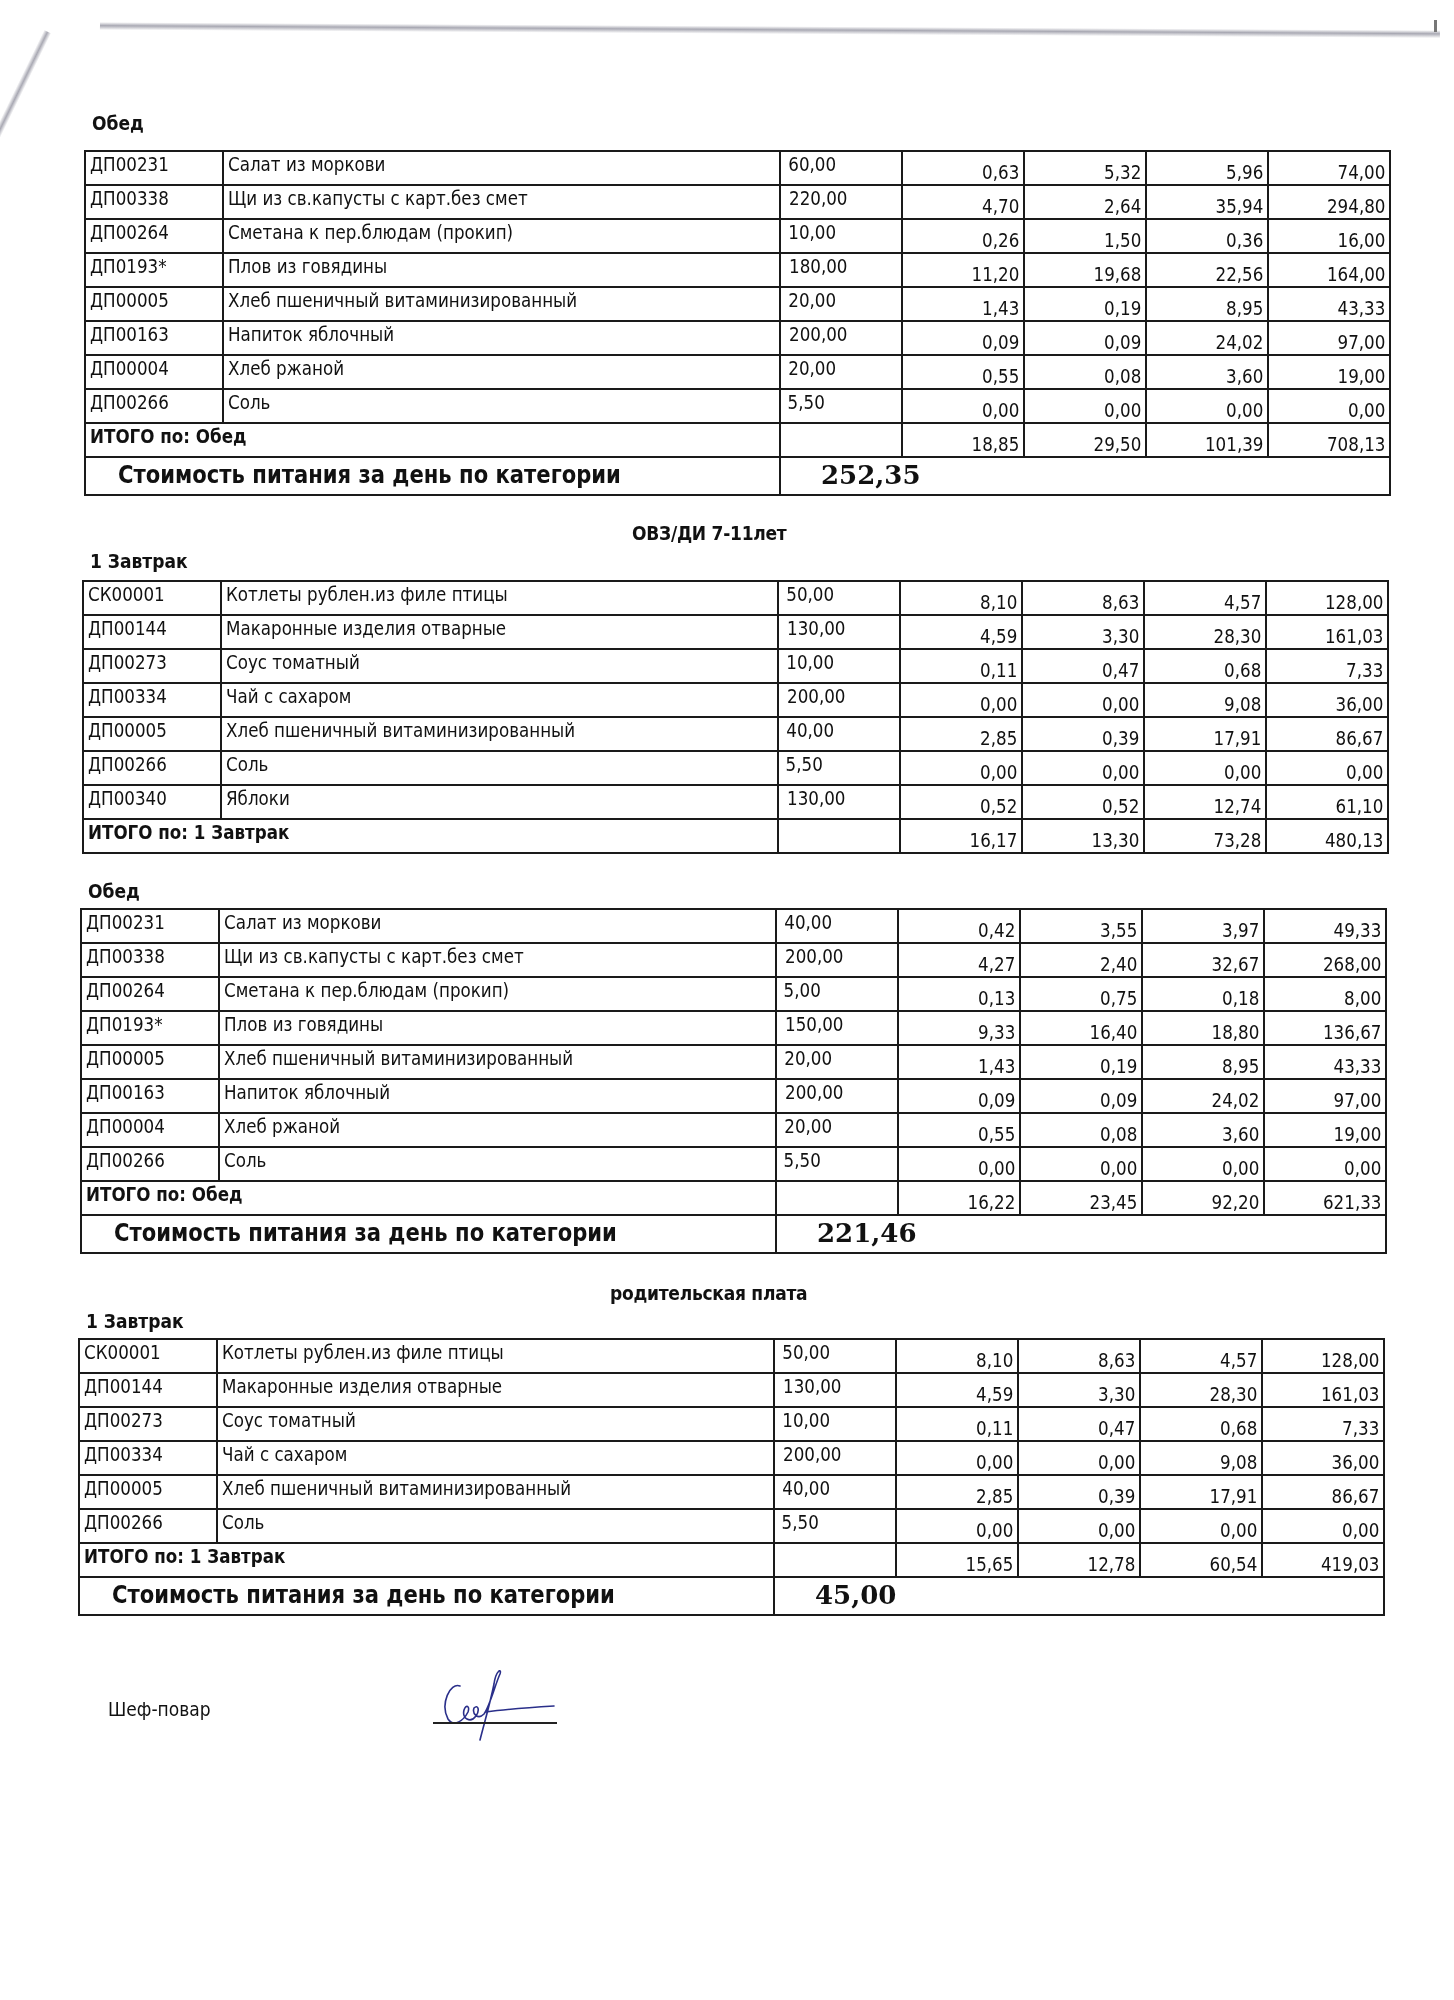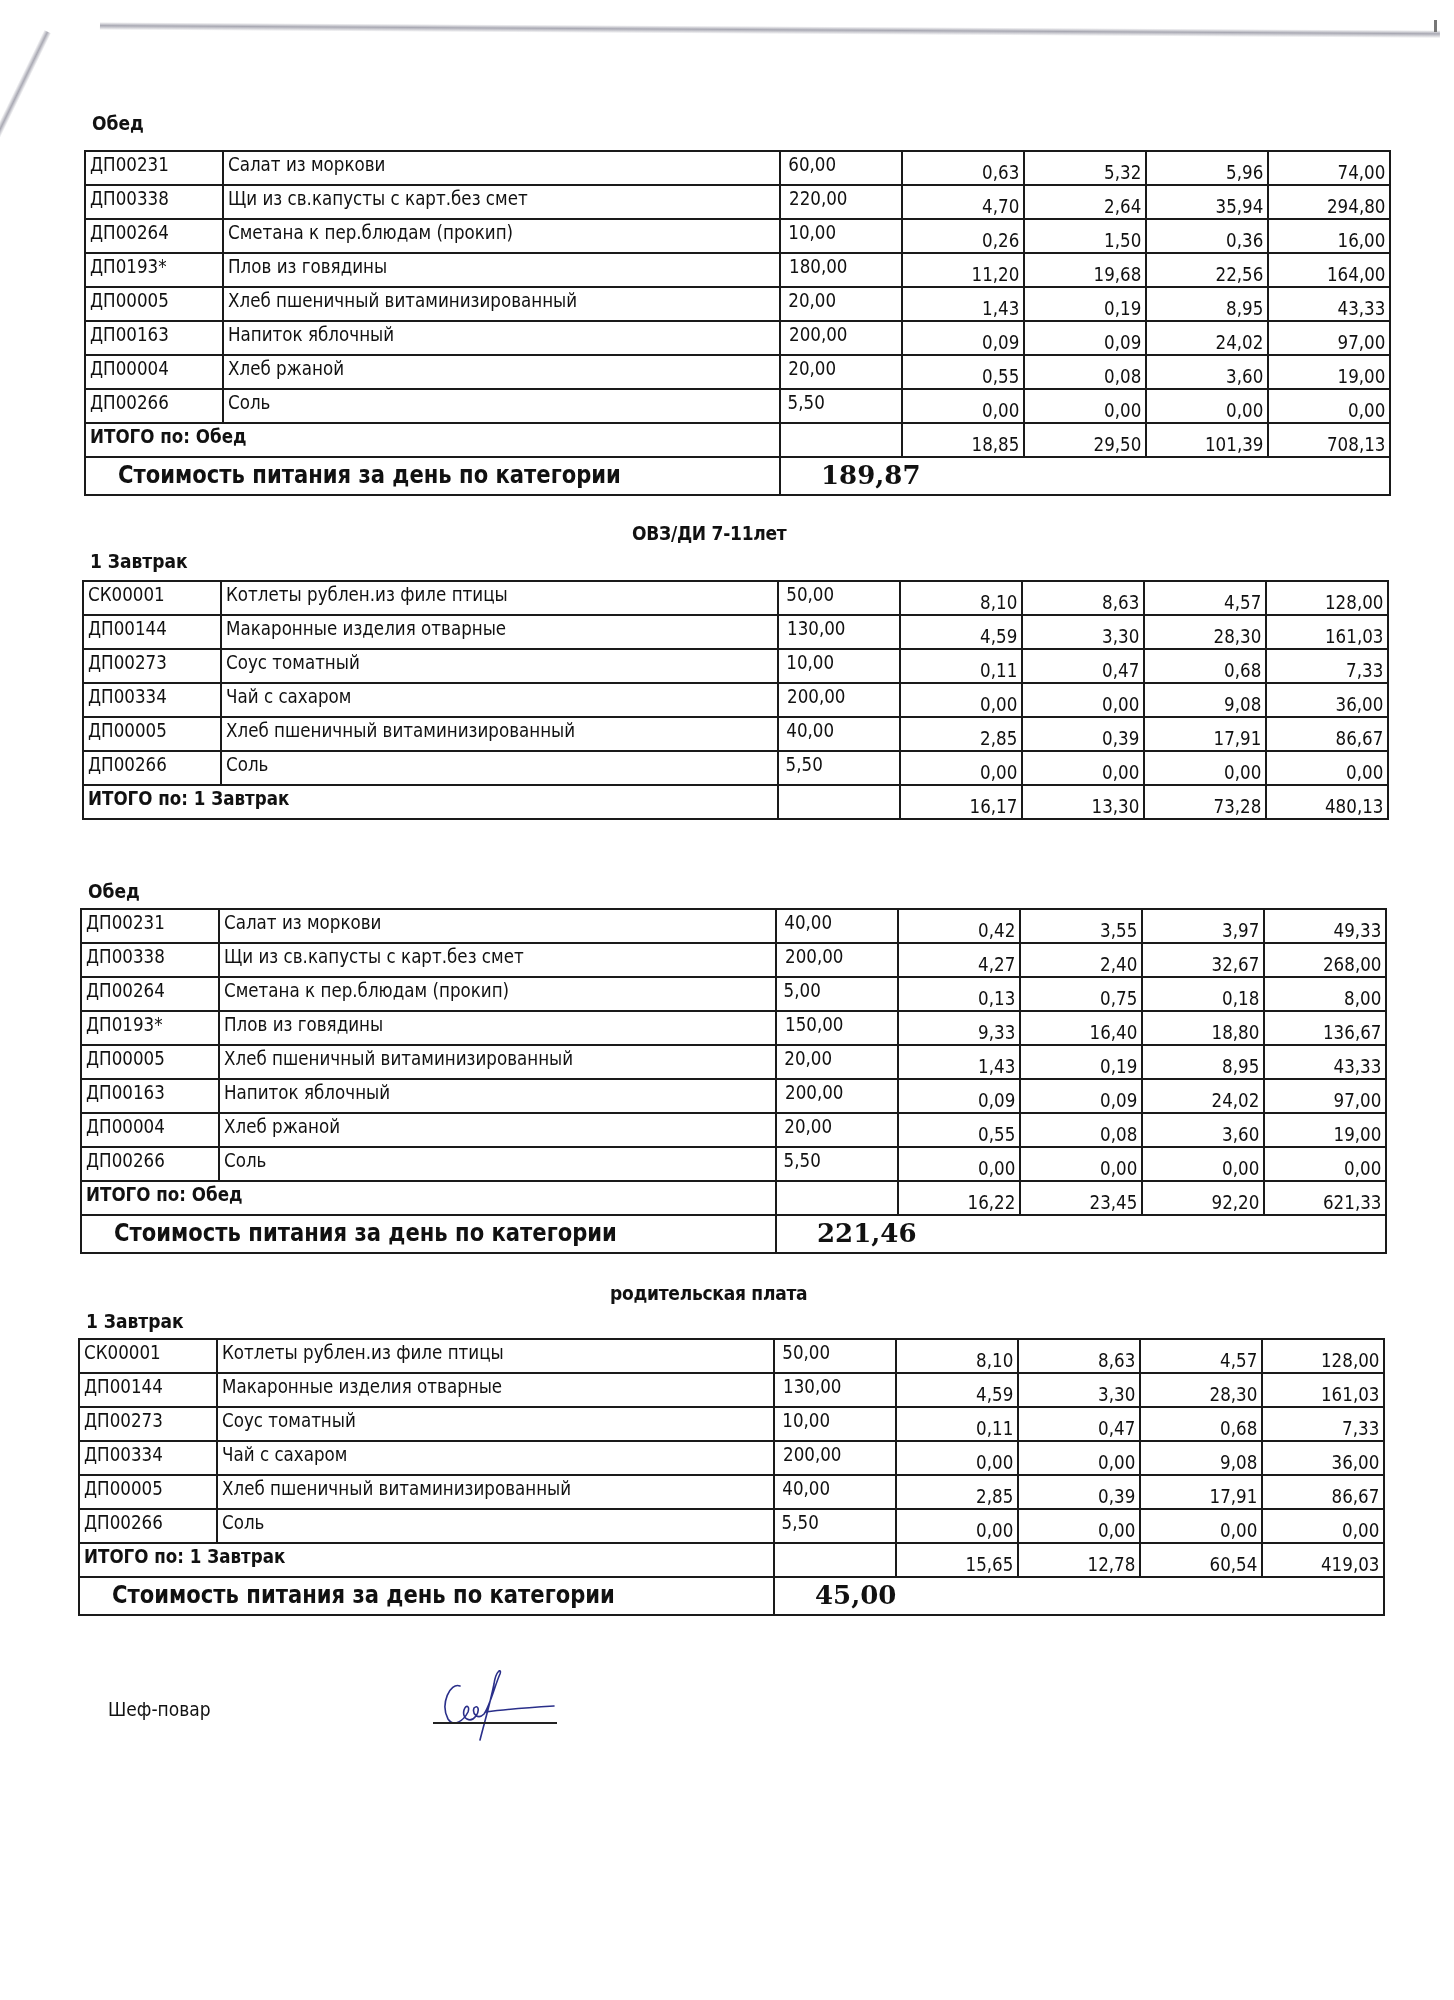--- a/index.html
+++ b/index.html
@@ -145,21 +145,21 @@
         <tr class="total">
           <td colspan="2"><span class="cond">ИТОГО по: Обед</span></td>
           <td class="qty"></td>
           <td class="num"><span class="cond-r">18,85</span></td>
           <td class="num2"><span class="cond-r">29,50</span></td>
           <td class="num3"><span class="cond-r">101,39</span></td>
           <td class="num4"><span class="cond-r">708,13</span></td>
         </tr>
         <tr class="cost">
           <td colspan="2" class="cost-label"><span class="cond">Стоимость питания за день по категории</span></td>
-          <td colspan="5" class="cost-value"><span>189,87</span></td>
+          <td colspan="5" class="cost-value"><span>252,35</span></td>
         </tr>
       </tbody>
     </table>
     <div class="section-title" style="top: 522px; left: 632px;">ОВЗ/ДИ 7-11лет</div>
     <div class="meal-title" style="top: 550px; left: 90px;">1 Завтрак</div>
     <table class="menu" style="top: 580px; left: 82px;">
       <tbody>
         <tr>
           <td class="code"><span class="cond">СК00001</span></td>
           <td class="name"><span class="cond">Котлеты рублен.из филе птицы</span></td>
@@ -207,20 +207,29 @@
         </tr>
         <tr>
           <td class="code"><span class="cond">ДП00266</span></td>
           <td class="name"><span class="cond">Соль</span></td>
           <td class="qty"><span class="cond-c">5,50</span></td>
           <td class="num"><span class="cond-r">0,00</span></td>
           <td class="num2"><span class="cond-r">0,00</span></td>
           <td class="num3"><span class="cond-r">0,00</span></td>
           <td class="num4"><span class="cond-r">0,00</span></td>
         </tr>
+        <tr>
+          <td class="code"><span class="cond">ДП00340</span></td>
+          <td class="name"><span class="cond">Яблоки</span></td>
+          <td class="qty"><span class="cond-c">130,00</span></td>
+          <td class="num"><span class="cond-r">0,52</span></td>
+          <td class="num2"><span class="cond-r">0,52</span></td>
+          <td class="num3"><span class="cond-r">12,74</span></td>
+          <td class="num4"><span class="cond-r">61,10</span></td>
+        </tr>
         <tr class="total">
           <td colspan="2"><span class="cond">ИТОГО по: 1 Завтрак</span></td>
           <td class="qty"></td>
           <td class="num"><span class="cond-r">16,17</span></td>
           <td class="num2"><span class="cond-r">13,30</span></td>
           <td class="num3"><span class="cond-r">73,28</span></td>
           <td class="num4"><span class="cond-r">480,13</span></td>
         </tr>
       </tbody>
     </table>

